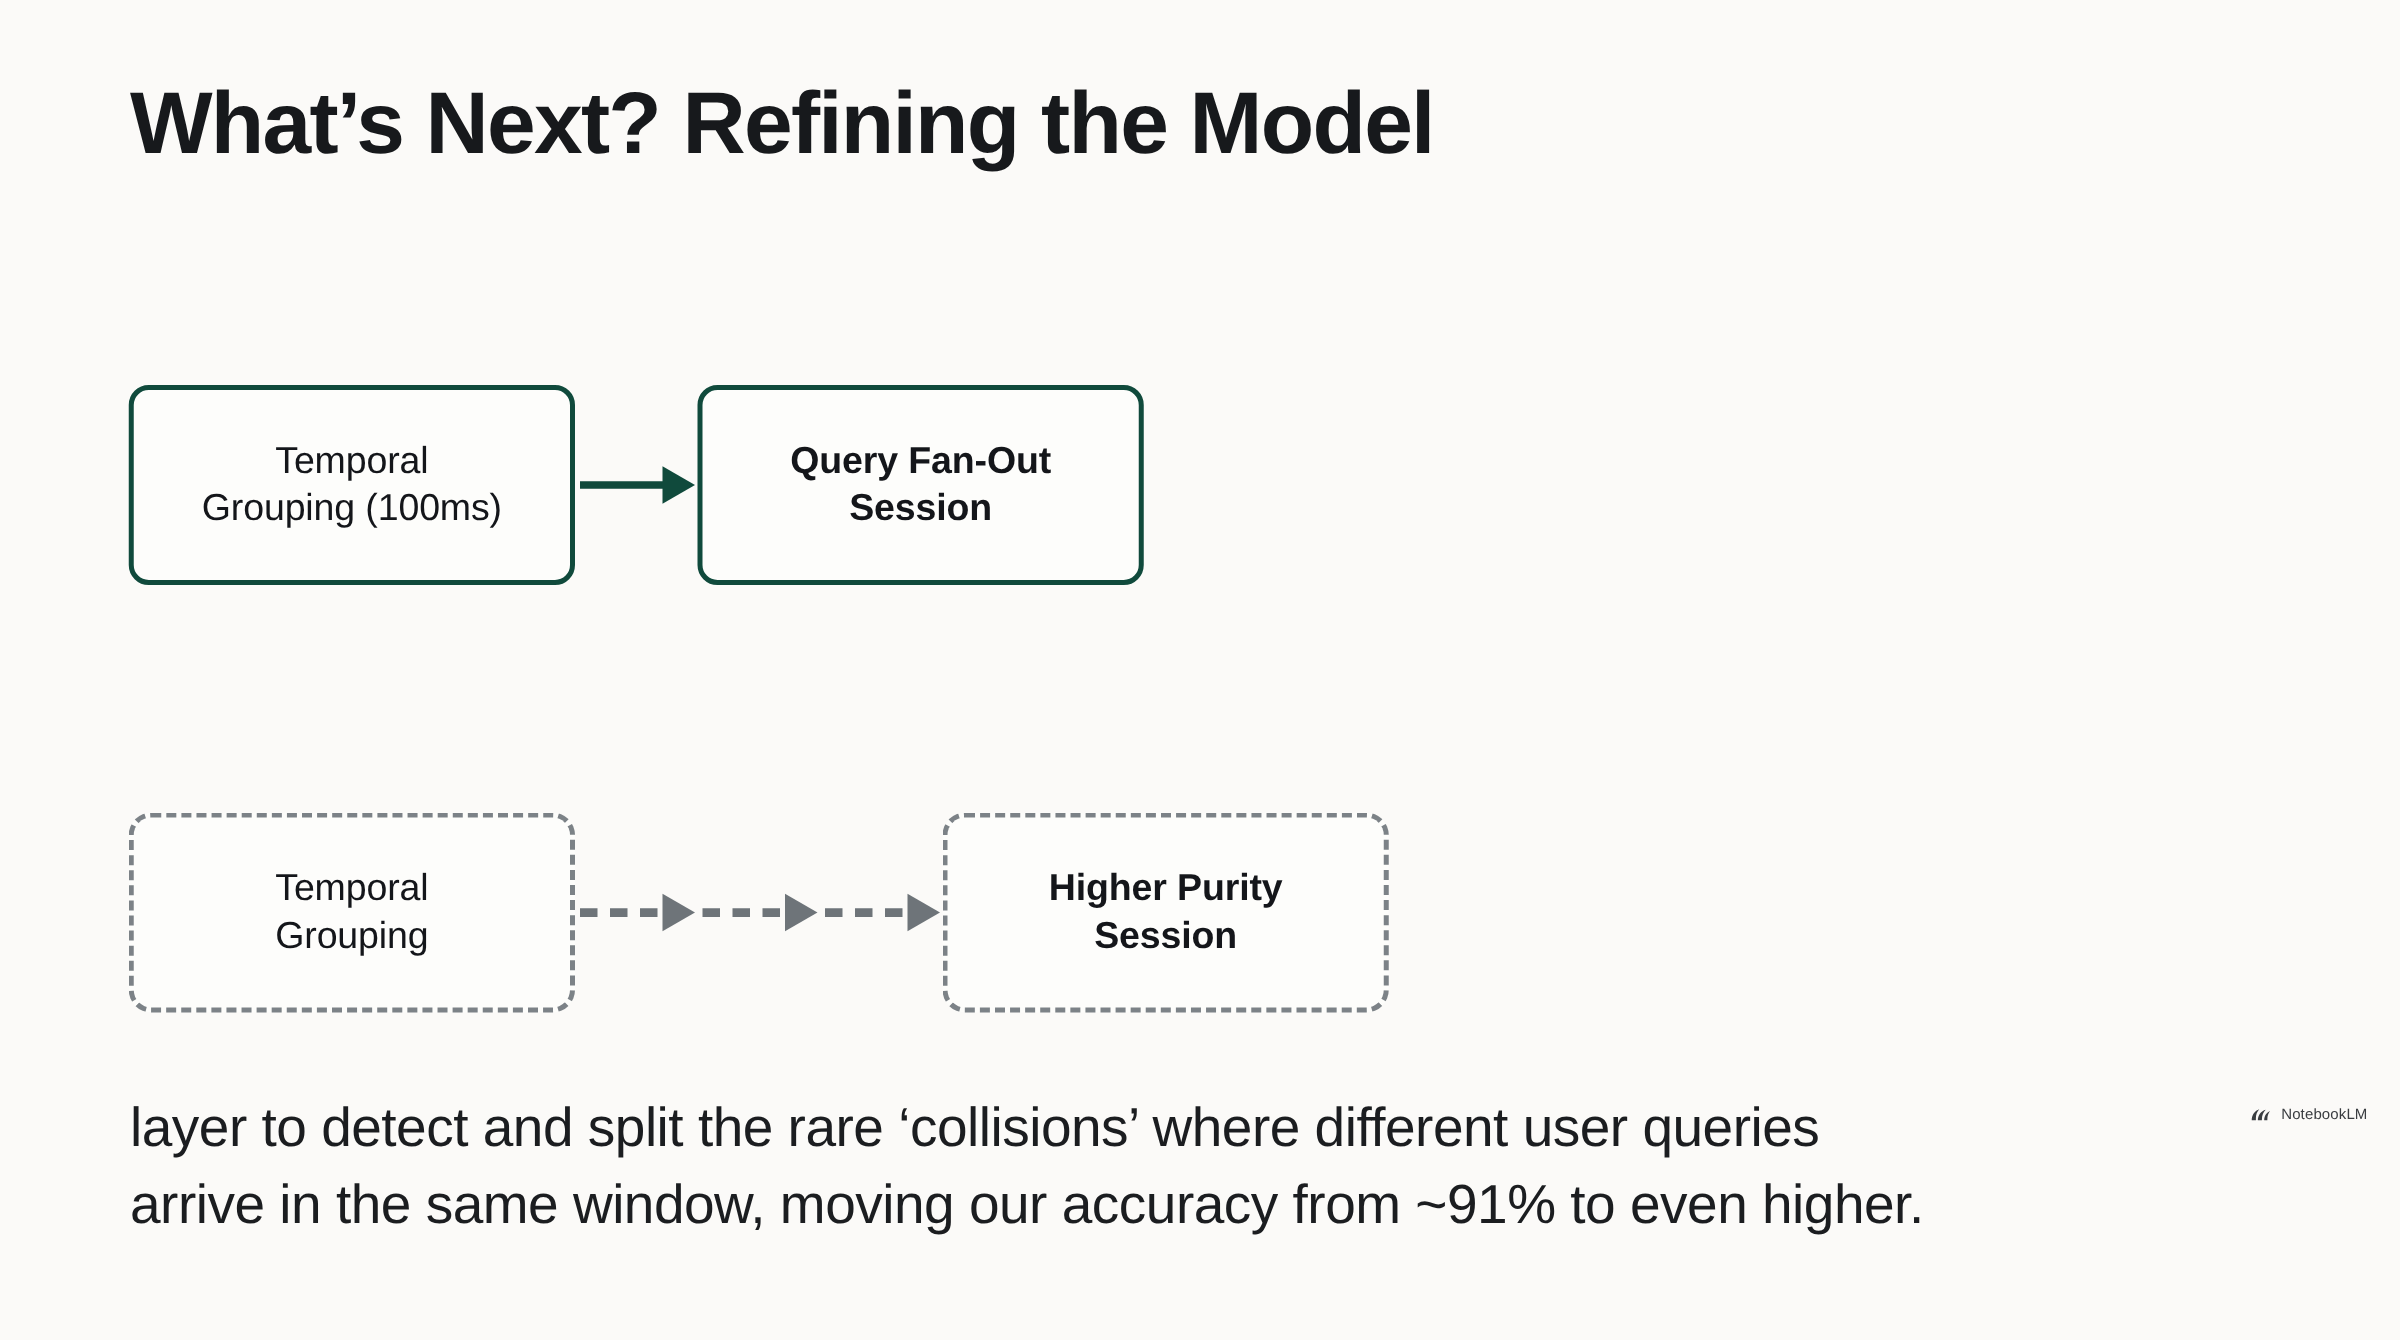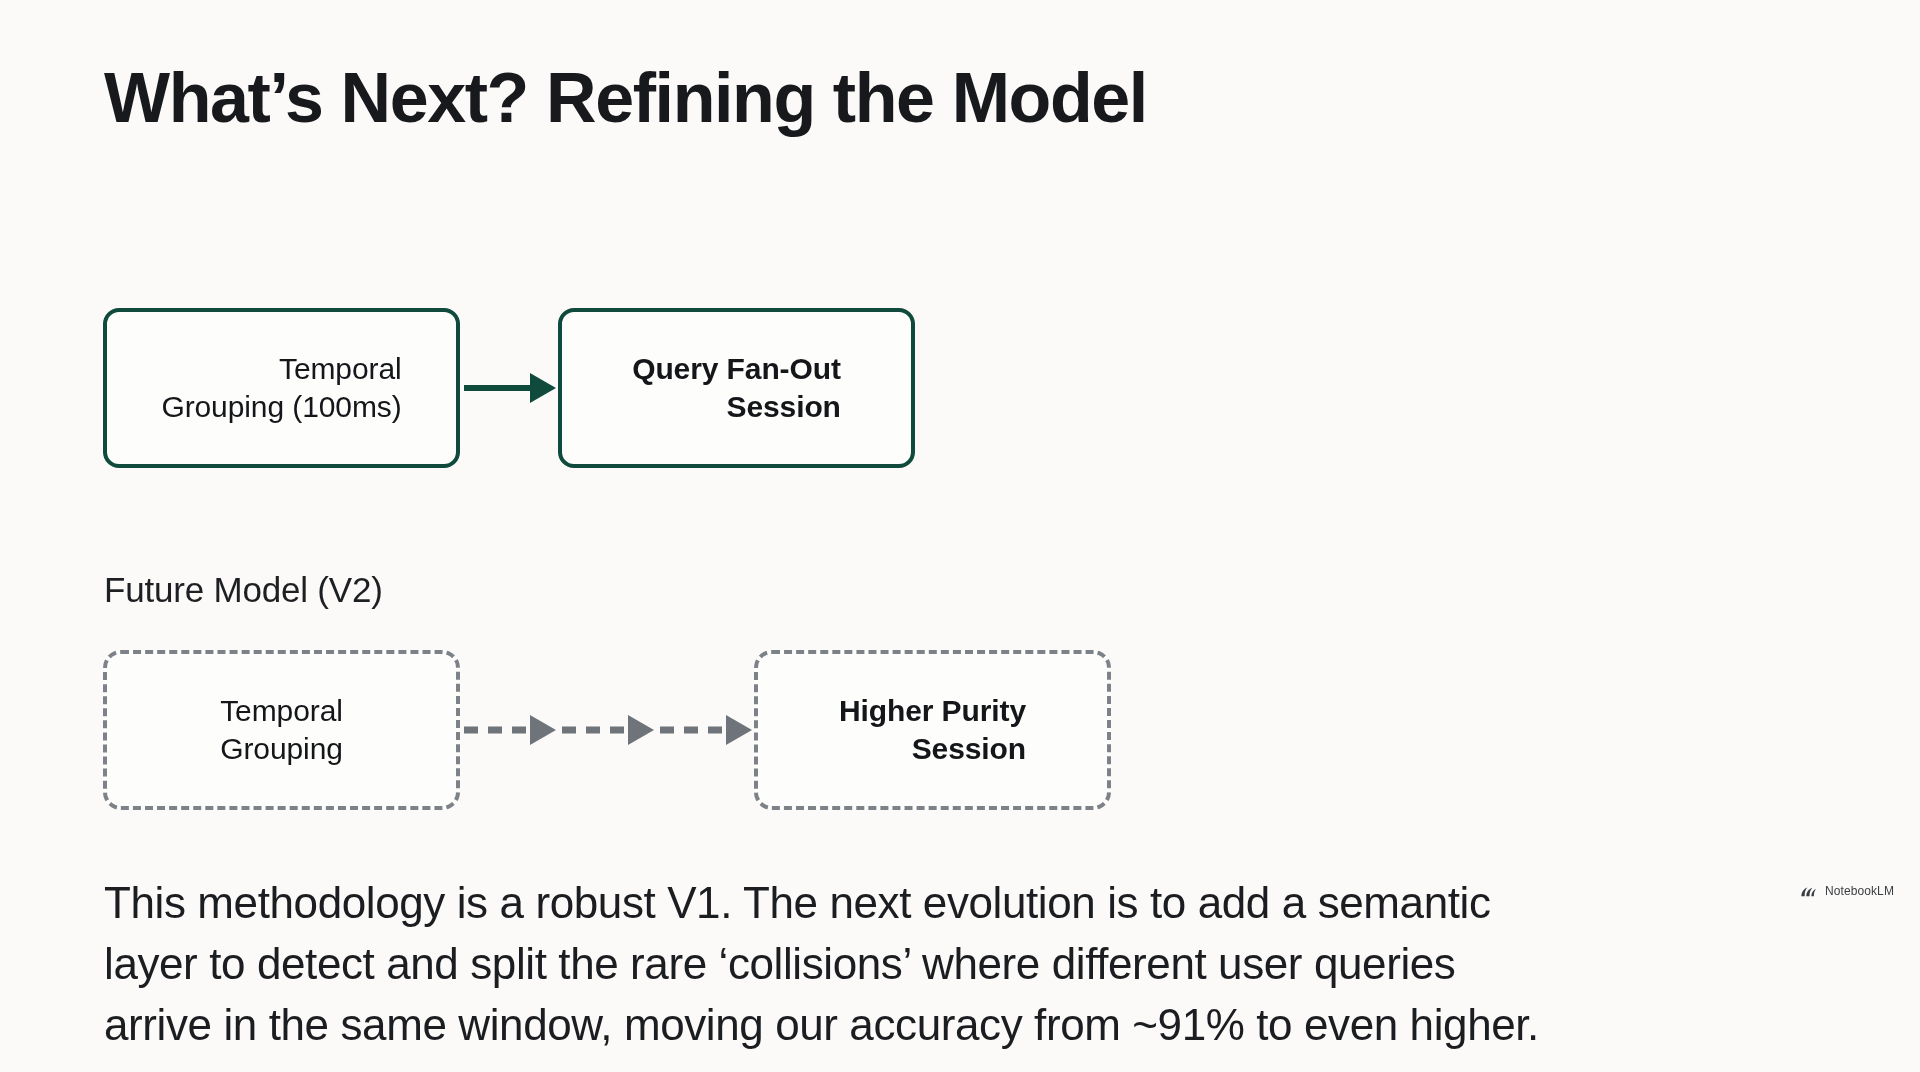--- a/index.html
+++ b/index.html
@@ -56,21 +56,21 @@
   }
   #flow-v1 { left: 103px; top: 308px; }
   #flow-v2 { left: 103px; top: 650px; }
 
   
   .node {
     box-sizing: border-box;
     display: flex;
     align-items: center;
     justify-content: center;
-    text-align: right;
+    text-align: center;
     background: #fdfdfb;
     border-radius: 16px;
     padding: 6px 10px;
     line-height: 1.28;
   }
   .node-label {
     display: block;
     font-size: 30px;
     letter-spacing: -0.1px;
   }
@@ -176,21 +176,20 @@
 
     <div class="node solid">
       <span class="node-label bold">
         <span>Query Fan-Out</span><br>
         <span>Session</span>
       </span>
     </div>
 
   </div>
 
-  <div class="section-label" id="label-v2">Future Model (V2)</div>
 
   <div class="flow-row" id="flow-v2">
 
     <div class="node dashed">
       <span class="node-label">
         <span>Temporal</span><br>
         <span>Grouping</span>
       </span>
     </div>
 
@@ -214,21 +213,20 @@
     <div class="node dashed">
       <span class="node-label bold">
         <span>Higher Purity</span><br>
         <span>Session</span>
       </span>
     </div>
 
   </div>
 
   <div class="body-text">
-    <span class="line">This methodology is a robust V1. The next evolution is to add a semantic</span>
     <span class="line">layer to detect and split the rare ‘collisions’ where different user queries</span>
     <span class="line">arrive in the same window, moving our accuracy from ~91% to even higher.</span>
   </div>
 
   <div class="watermark">
     <span>
       <svg width="19" height="19" viewBox="0 0 24 24" aria-hidden="true">
         <path d="M3 19.2c0-5.4 3.2-9.6 7.6-11.1-2.2 2.4-3.4 5.6-3.4 9.1v2H3z" fill="#3a3d41"></path>
         <path d="M9.2 19.2c0-5.1 3.4-9.3 7.9-10.6-2.4 2.4-3.8 5.8-3.8 9.4v1.2H9.2z" fill="#3a3d41"></path>
         <path d="M15.6 19.2c0-4.2 2.4-7.8 5.9-9.3-1.7 2.2-2.7 5-2.7 8.1v1.2h-3.2z" fill="#3a3d41"></path>

